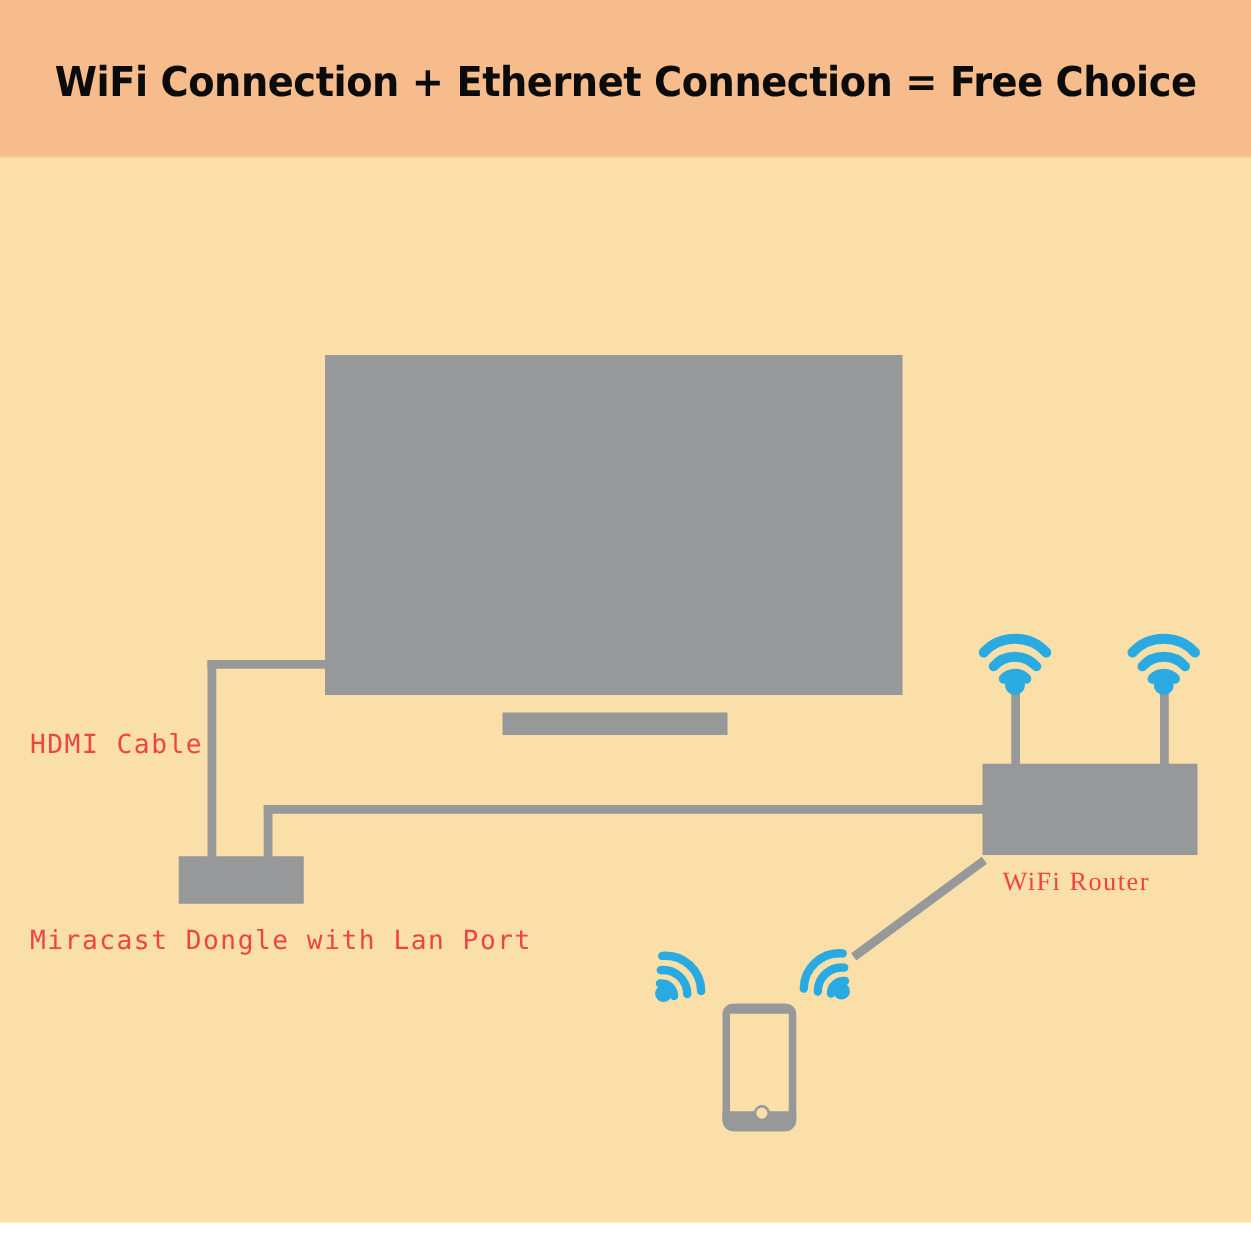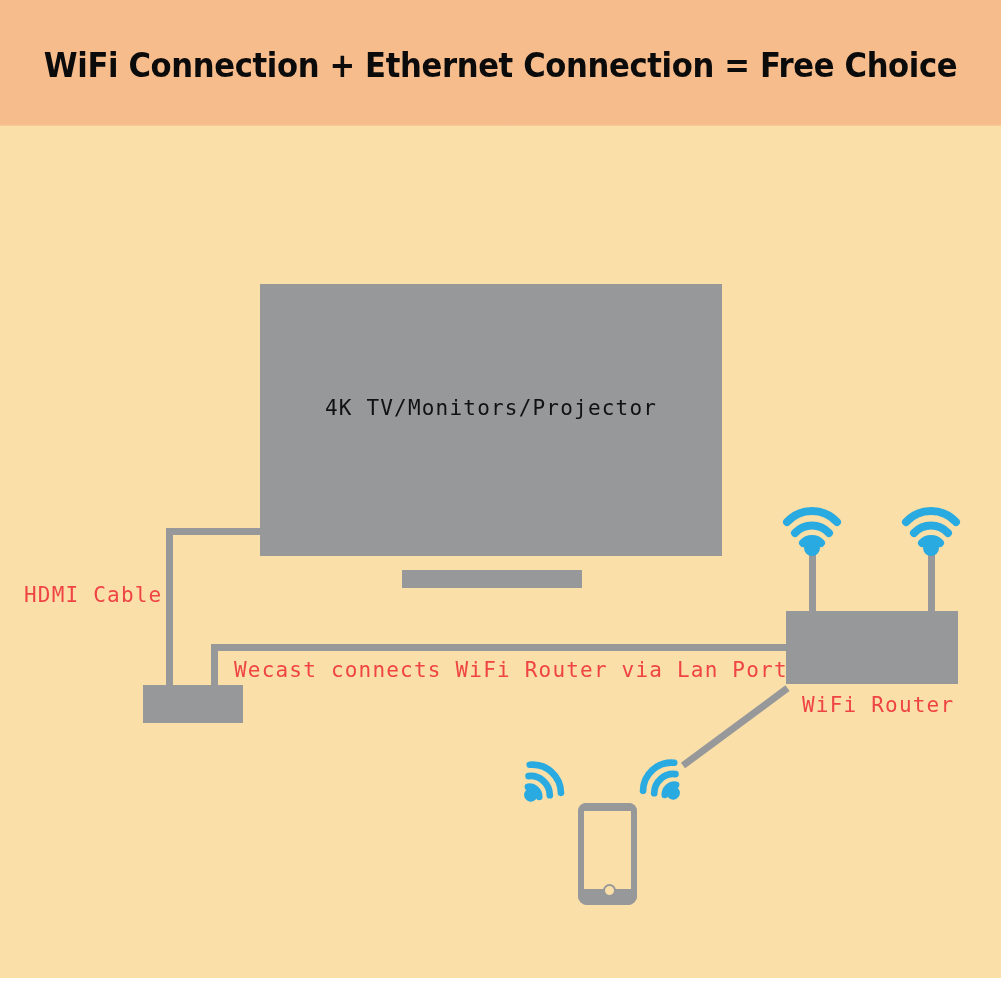--- a/index.html
+++ b/index.html
@@ -106,21 +106,21 @@
   .lbl {
     position: absolute;
     font-size: 21px;
     letter-spacing: 1.2px;
     color: #ef4444;
     white-space: nowrap;
   }
   .lbl-hdmi    { left: 24px;  top: 583px; }
   .lbl-wecast  { left: 234px; top: 658px; }
   .lbl-dongle  { left: 24px;  top: 740px; }
-  .lbl-router  { left: 802px; top: 693px; }
+  .lbl-router  { left: 802px; top: 693px; font-family: Liberation Serif, serif; }
 
   
   .wifi { position: absolute; }
   .wifi svg { display: block; }
   .wifi-router-left  { left: 781px; top: 500px; }
   .wifi-router-right { left: 900px; top: 500px; }
   .wifi-phone-left   { left: 516px; top: 759px; transform: rotate(42deg); }
   .wifi-phone-right  { left: 636px; top: 757px; transform: rotate(-42deg); }
 
   
@@ -172,32 +172,31 @@
 
 <div id="stage">
 
   <div class="band-header"></div>
   <div class="band-seam"></div>
   <div class="band-body"></div>
 
   <div class="title">WiFi Connection + Ethernet Connection = Free Choice</div>
 
   <div class="grey tv-screen"></div>
-  <div class="tv-label">4K TV/Monitors/Projector</div>
   <div class="grey tv-stand"></div>
 
   <div class="grey hdmi-h"></div>
   <div class="grey hdmi-v"></div>
   <div class="lbl lbl-hdmi">HDMI Cable</div>
 
   <div class="grey lan-h"></div>
   <div class="grey lan-v"></div>
-  <div class="lbl lbl-wecast">Wecast connects WiFi Router via Lan Port</div>
 
   <div class="grey dongle"></div>
+  <div class="lbl lbl-dongle">Miracast Dongle with Lan Port</div>
 
   <div class="grey ant-left"></div>
   <div class="grey ant-right"></div>
   <div class="grey router-body"></div>
   <div class="lbl lbl-router">WiFi Router</div>
 
   <div class="wifi wifi-router-left">
     <svg width="62" height="56" viewBox="0 0 62 56">
       <g fill="none" stroke="#29ABE2" stroke-linecap="round">
         <path d="M6 22 A34 34 0 0 1 56 22" stroke-width="8"></path>

